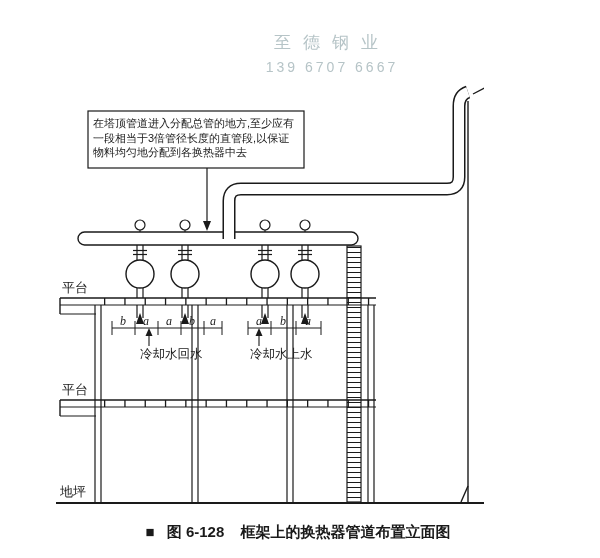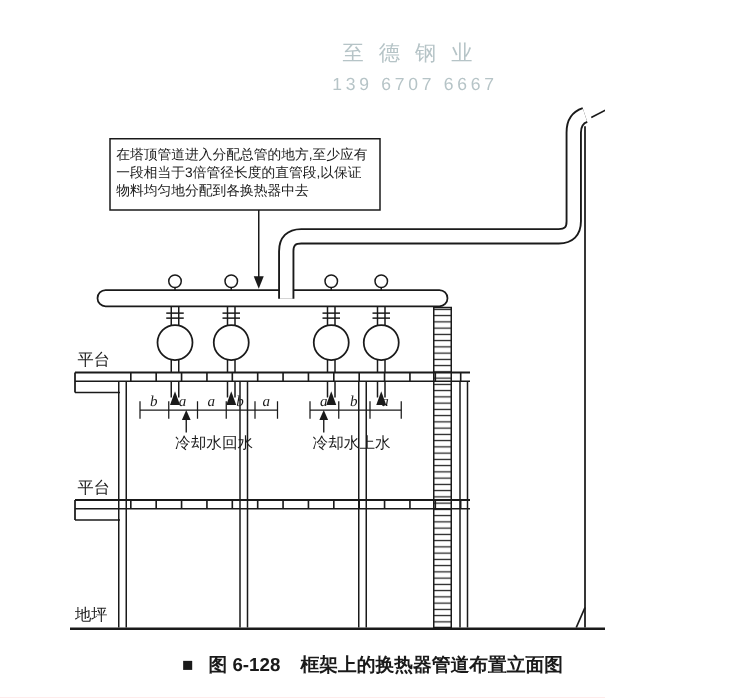--- a/index.html
+++ b/index.html
@@ -1,16 +1,16 @@
 <!DOCTYPE html>
 <html><head>
 <meta charset="utf-8">
 <style>
   html,body{margin:0;padding:0;background:#ffffff;}
-  .stage{position:relative;width:484px;height:558px;background:#fca5a5;overflow:hidden;
+  .stage{position:relative;width:484px;height:558px;background:#eab308;overflow:hidden;
          font-family:"Liberation Sans",sans-serif;}
   svg{position:absolute;left:0;top:0;}
   svg text{font-family:"Liberation Sans",sans-serif;fill:#1a1a1a;}
   .wm1{font-size:17px;letter-spacing:12px;fill:#b6c4c7;}
   .wm2{font-size:14px;letter-spacing:3px;fill:#b6c4c7;}
   .callout-text{font-size:11px;}
   .lbl{font-size:13px;}
   .flow-lbl{font-size:12.5px;}
   .dim{font-family:"Liberation Serif",serif;font-style:italic;font-size:12px;}
   .caption{font-size:15px;font-weight:bold;}

